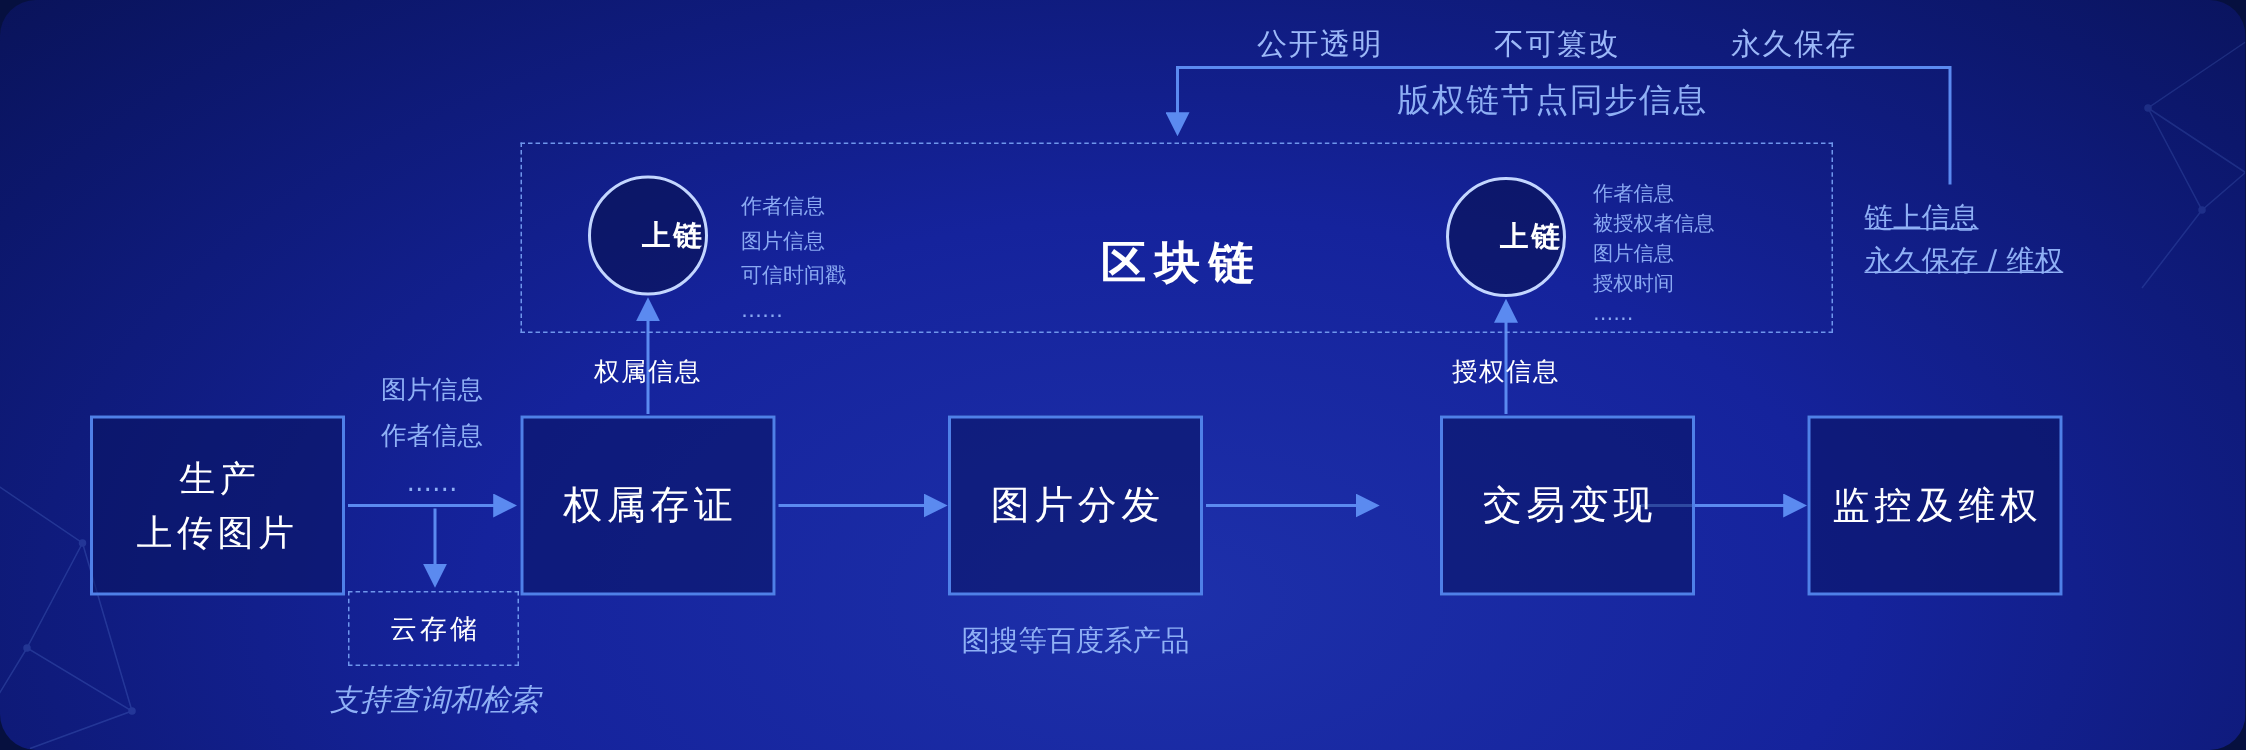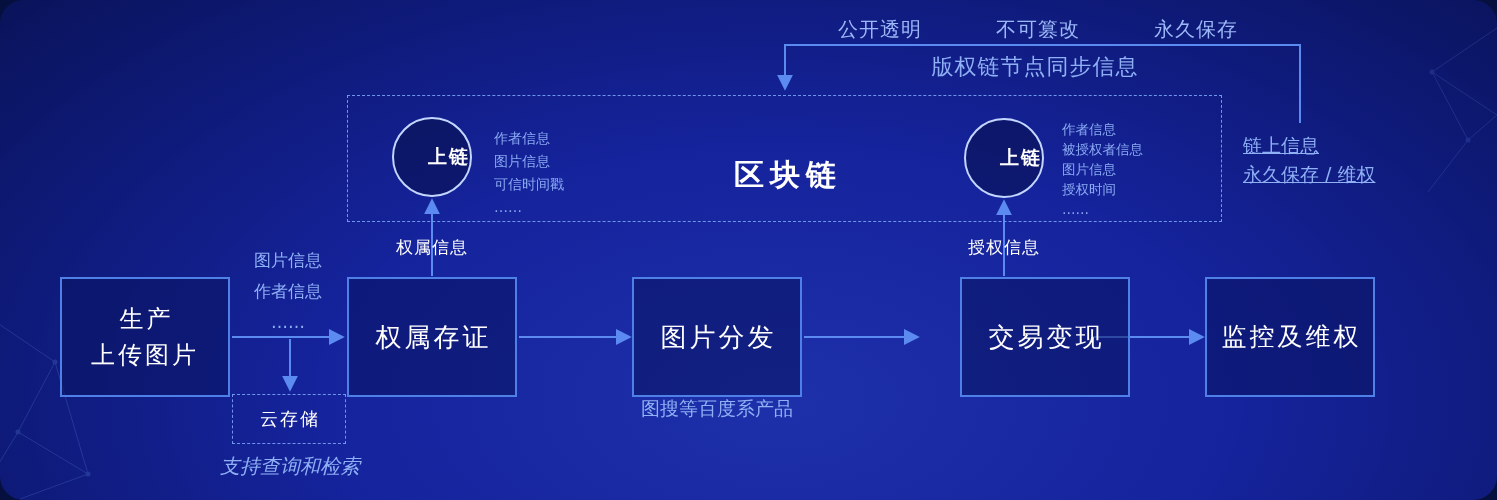--- a/index.html
+++ b/index.html
@@ -69,21 +69,21 @@
   }
   .transfer-notes span { display:block; }
 
   .cloud-box {
     position:absolute; left:232px; top:394px; width:114px; height:50px;
     border:1px dashed #6f96ec; color:#ffffff; font-size:18px; letter-spacing:2px; text-indent:2px;
     display:flex; align-items:center; justify-content:center;
   }
   .caption { position:absolute; color:#8fb0f5; text-align:center; }
   .caption.cloud { left:198px; top:453px; width:184px; font-size:20px;font-style:italic; }
-  .caption.distribution { left:612px; top:396px; width:210px; font-size:19px; }
+  .caption.distribution { left:612px; top:414px; width:210px; font-size:19px; }
   .caption.monitor { left:1160px; top:418px; width:260px; font-size:19px; }
 </style>
 </head>
 <body>
 
 <div class="canvas">
 
   <svg class="connectors" viewBox="0 0 1497 500">
     <defs>
       <marker id="arrow" viewBox="0 0 10 10" refX="7" refY="5" markerWidth="8" markerHeight="8" orient="auto">

